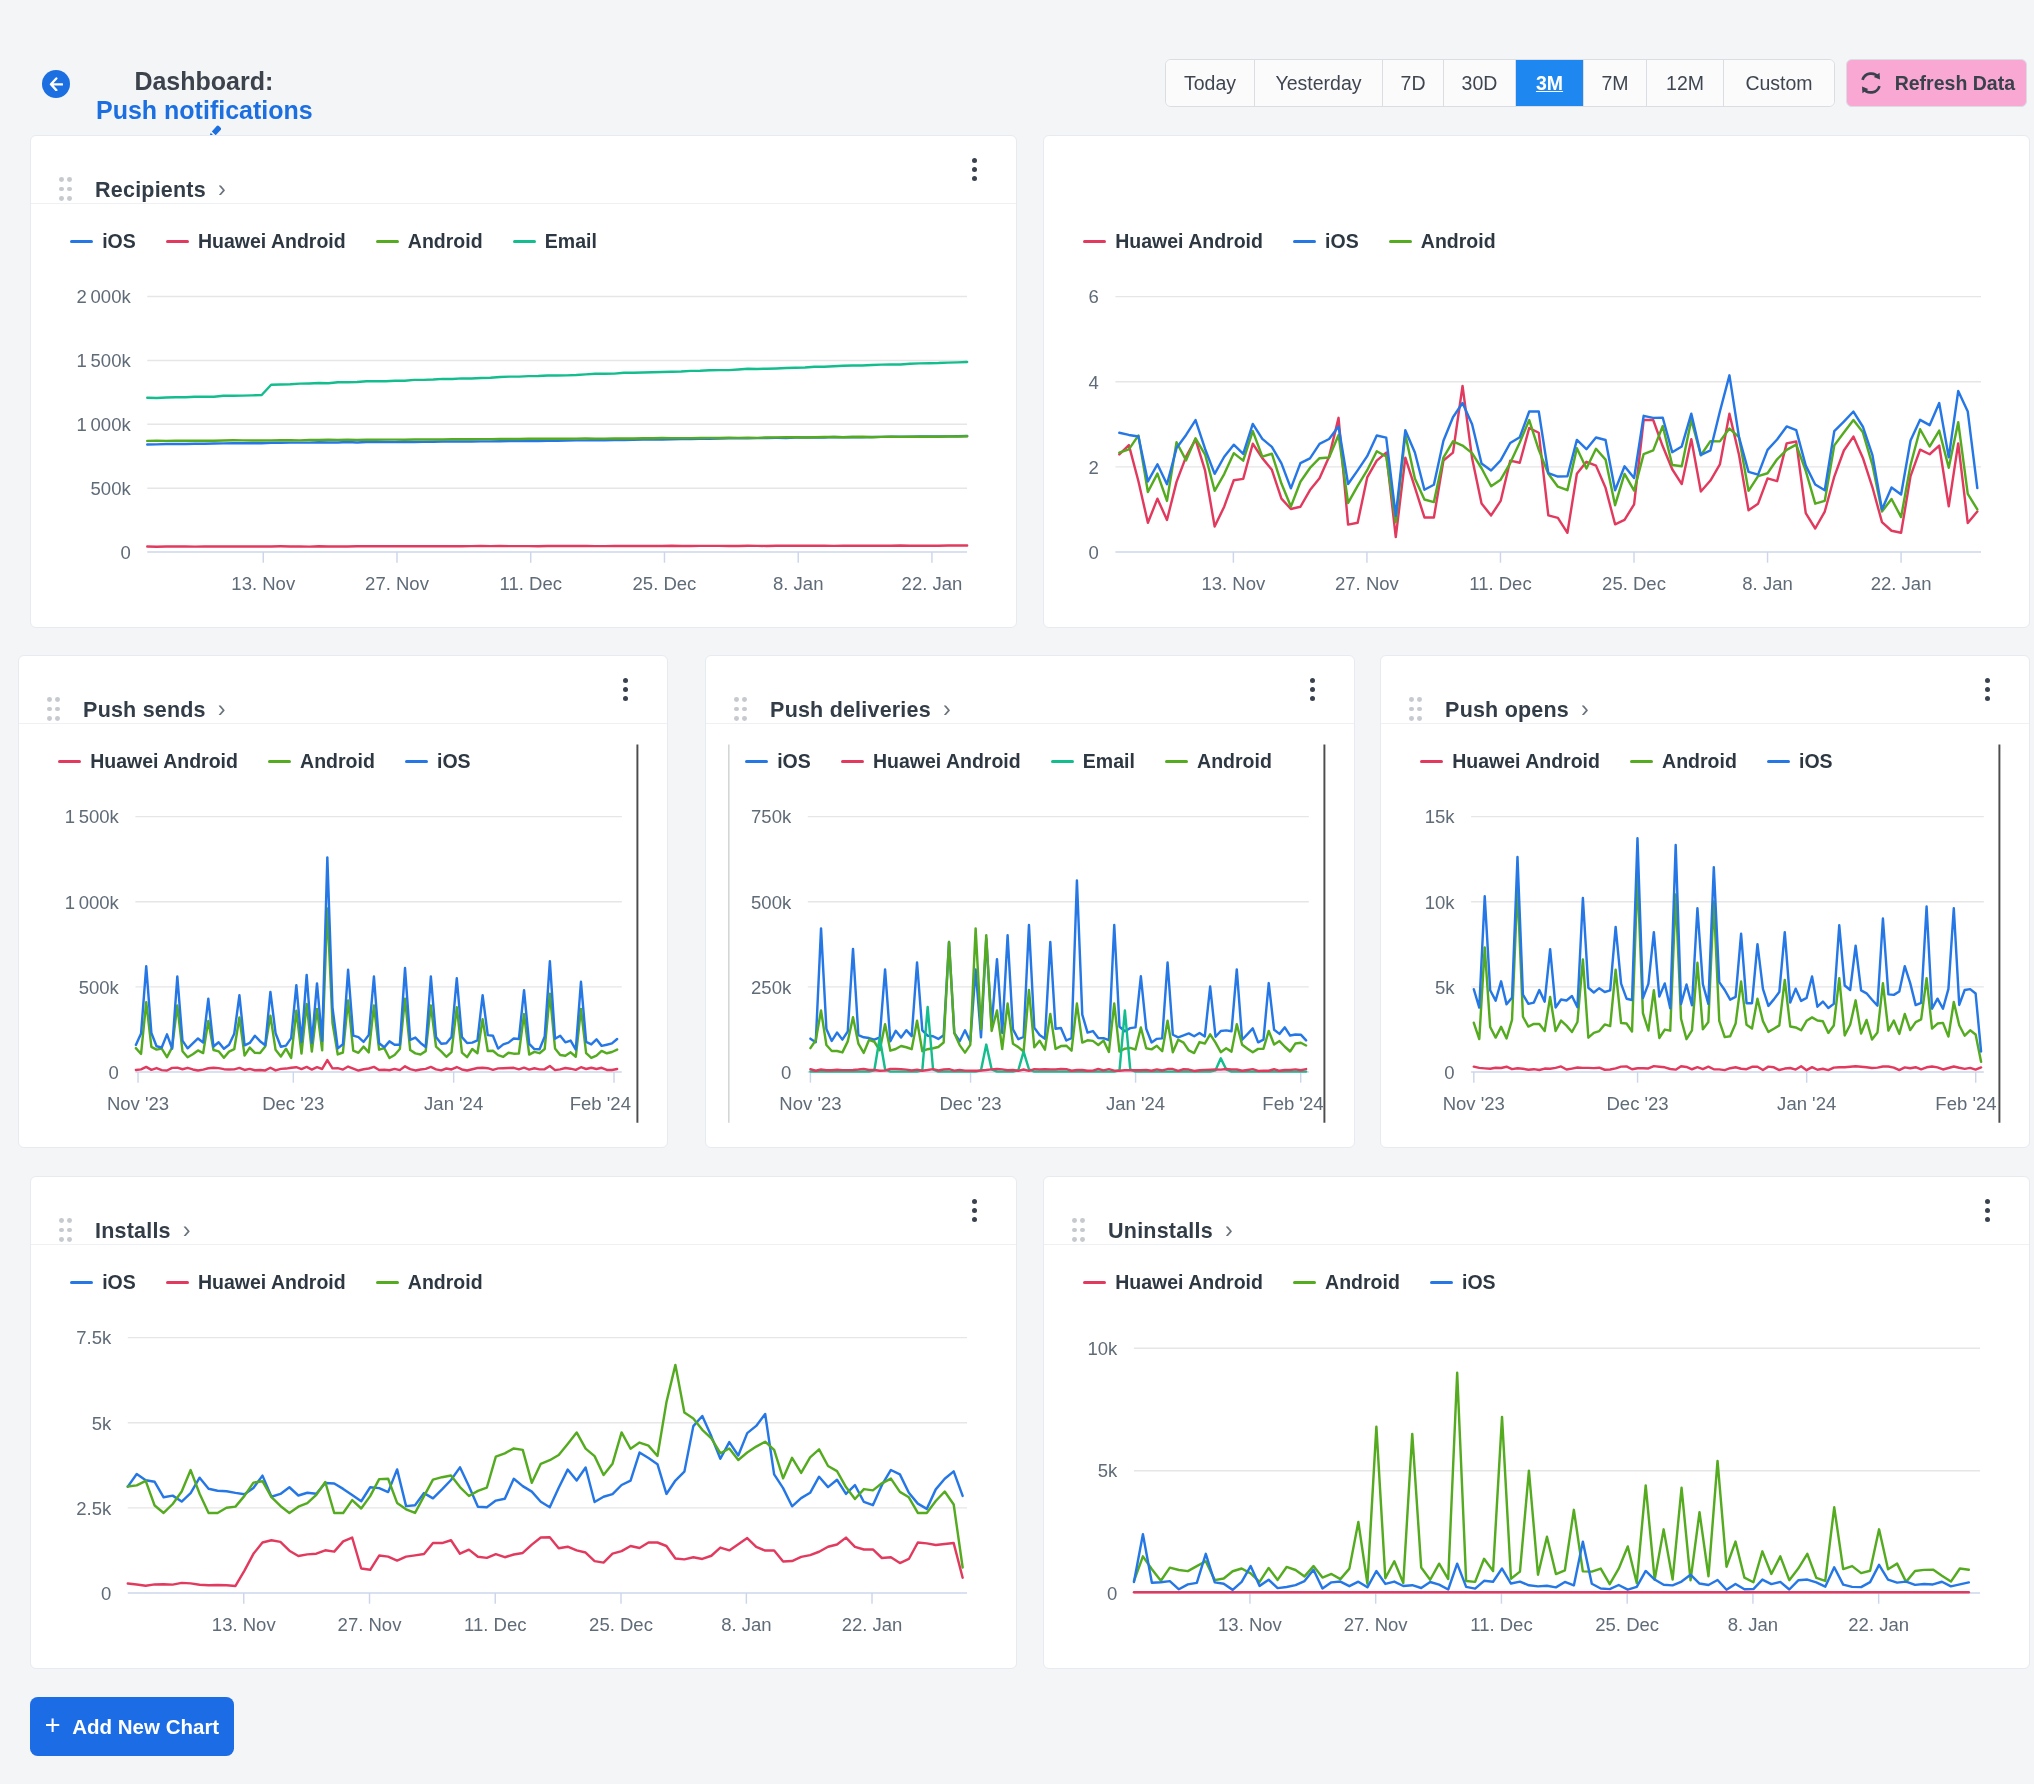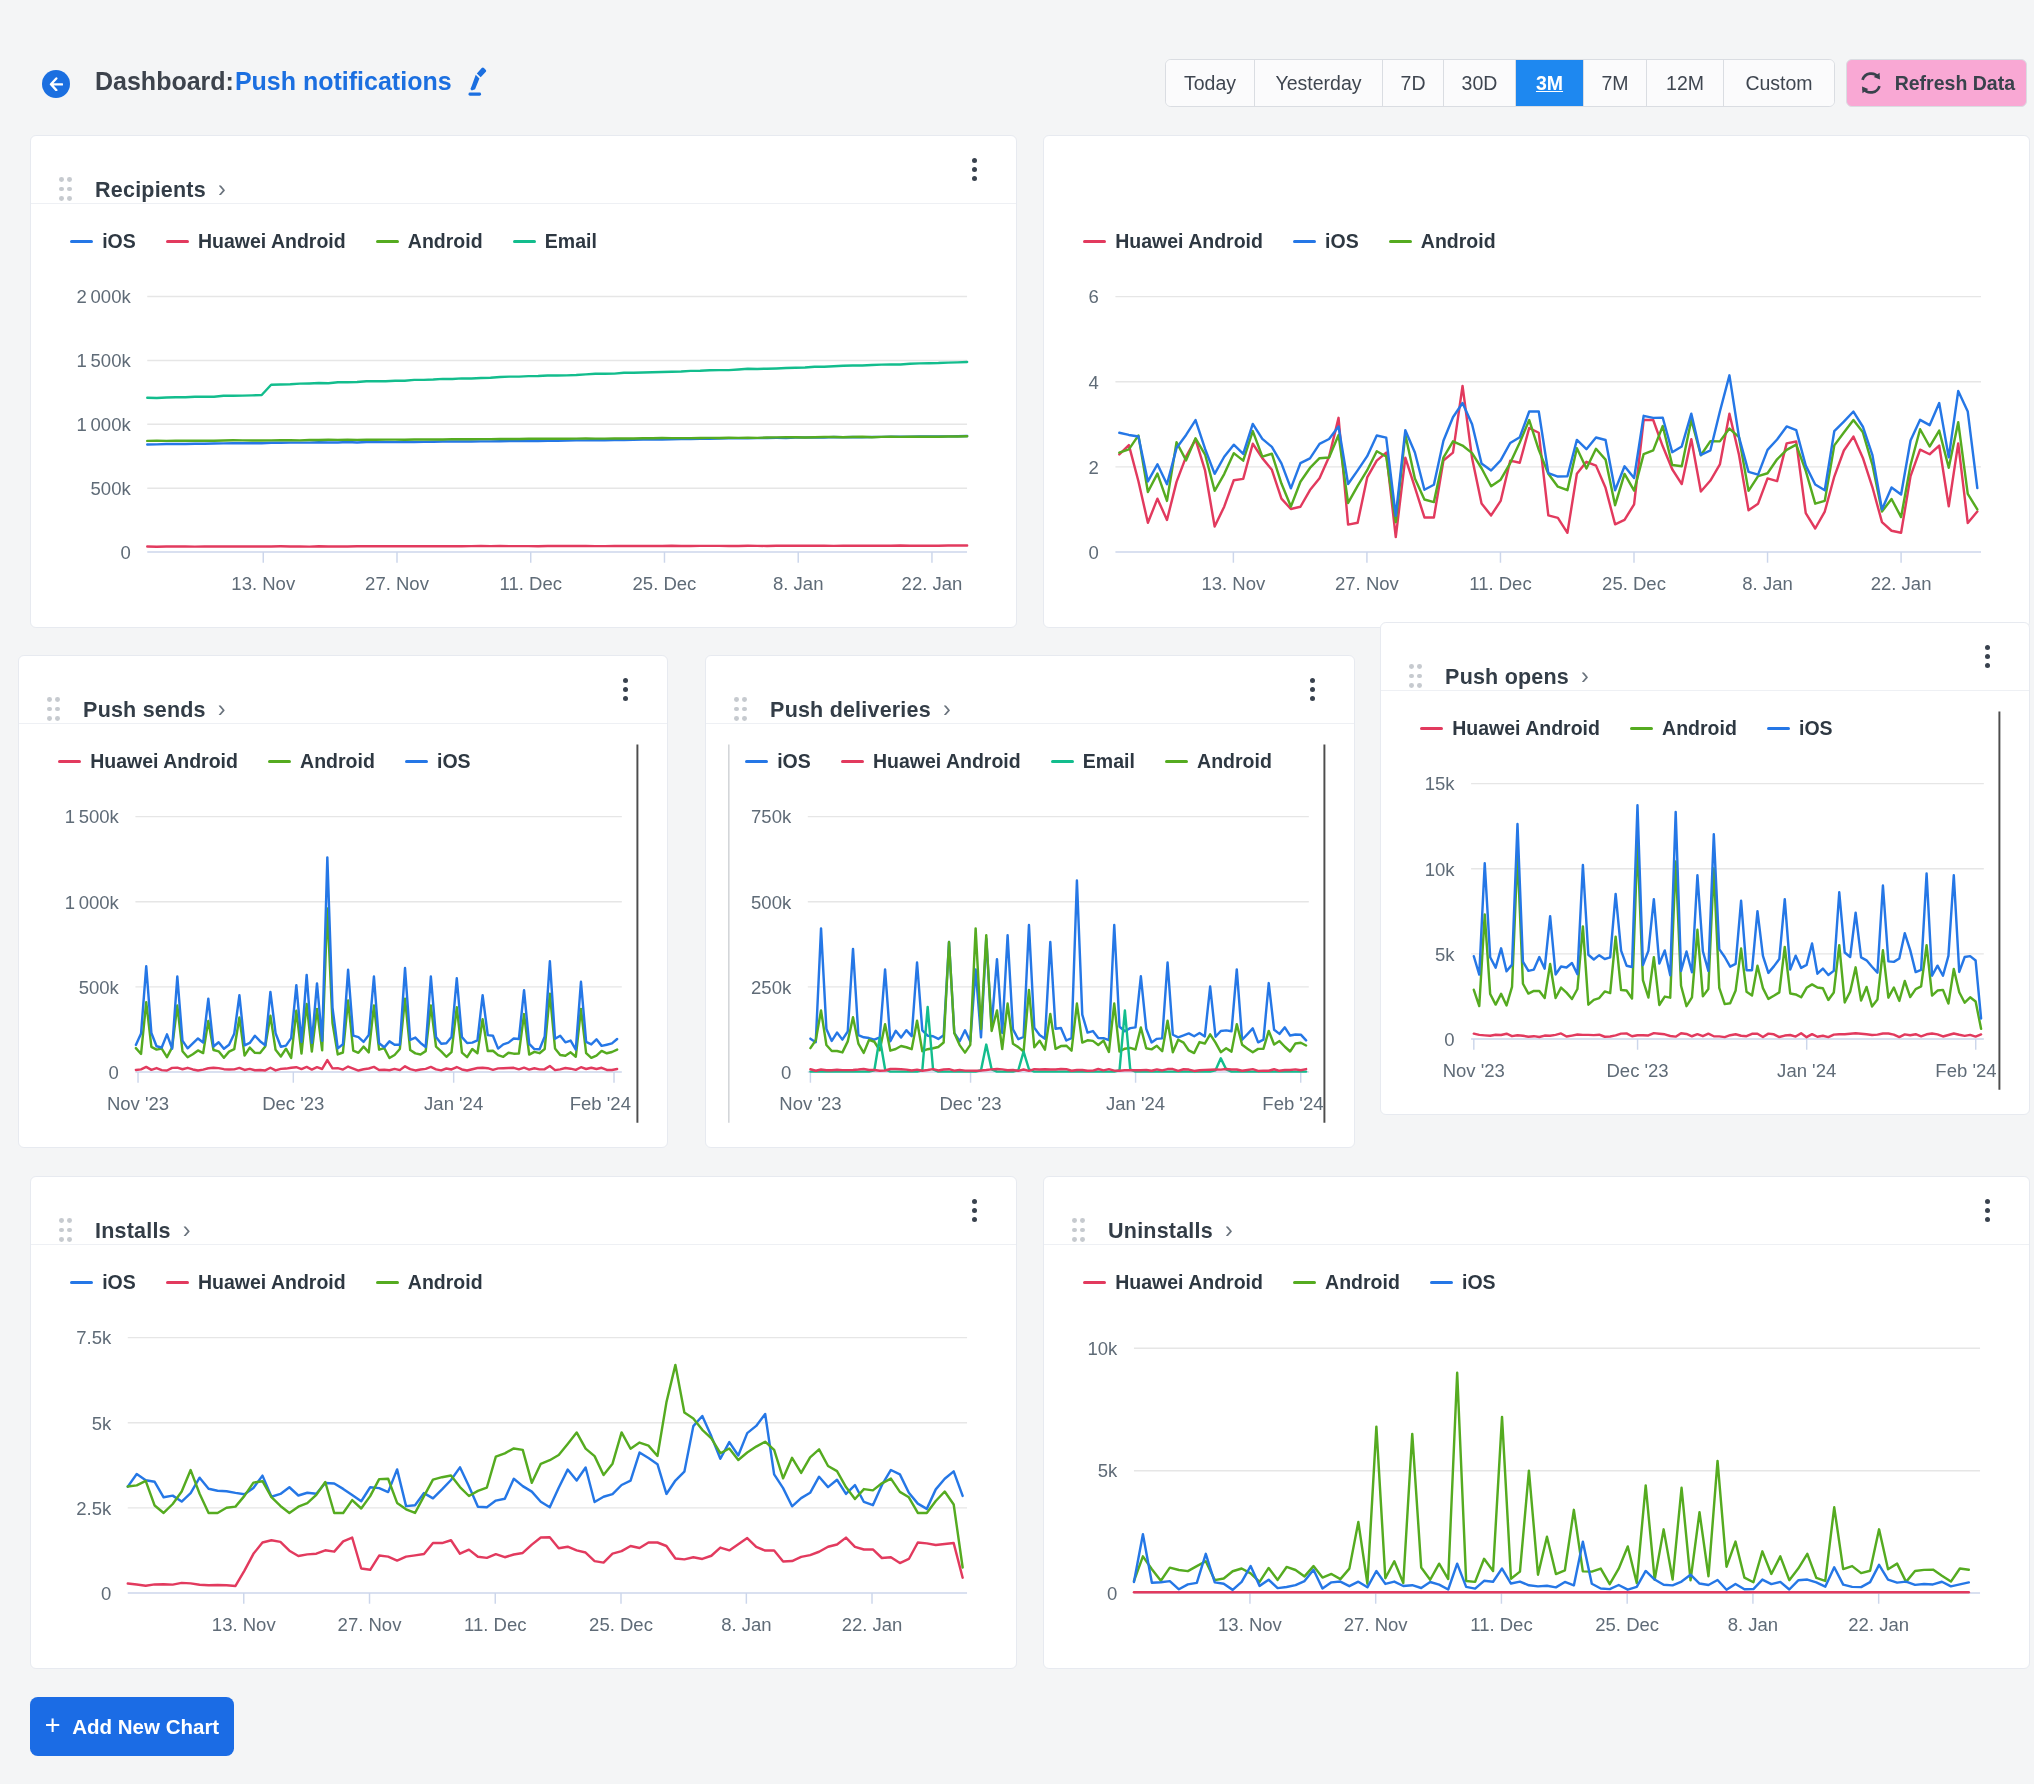--- a/index.html
+++ b/index.html
@@ -2,21 +2,21 @@
 <html><head><meta charset="utf-8">
 <style>
 * { margin:0; padding:0; box-sizing:border-box; }
 html,body { width:2034px; height:1785px; background:#f4f5f6;
   font-family:"Liberation Sans", sans-serif; position:relative; overflow:hidden; }
 
 .back { position:absolute; left:42px; top:70px; width:28px; height:28px; border-radius:50%;
   background:#1b6fe0; color:#fff; display:flex; align-items:center; justify-content:center; }
 .back svg { display:block }
 .htitle { position:absolute; left:95px; top:67px; font-size:25px; font-weight:700; color:#3d434c;
-  display:flex; align-items:center; }
+  display:flex; align-items:center;flex-direction:column; }
 .htitle .blue { color:#1b6fe0; margin-left:1px; }
 .htitle svg { margin-left:13.7px; }
 
 .btngroup { position:absolute; left:1165px; top:59px; height:48px; display:flex;
   border:1px solid #dadde2; border-radius:5.9px; background:#fbfbfc; overflow:hidden; }
 .btngroup .b { display:flex; align-items:center; justify-content:center; height:100%;
   font-size:19.5px; color:#3f4650; border-right:1px solid #dadde2; background:#fbfbfc; }
 .btngroup .b:last-child { border-right:none; }
 .btngroup .sel { background:#1e88f0; color:#fff; font-weight:700;text-decoration:underline; }
 .refresh { position:absolute; left:1846px; top:59px; width:181px; height:48px;
@@ -258,21 +258,21 @@
         <text x="601.7" y="396" text-anchor="middle" class="xl">Feb '24</text>
         <polyline points="106.7,322.8 112.2,326.4 117.6,209.7 123.1,312.8 128.6,325.1 134.0,316.6 139.5,323.8 145.0,315.5 150.4,230.7 155.9,319.1 161.4,321.4 166.8,322.2 172.3,323.9 177.8,321.6 183.3,251.8 188.7,325.4 194.2,314.8 199.7,321.7 205.1,314.1 210.6,320.2 216.1,244.7 221.5,314.4 227.0,319.8 232.5,320.3 237.9,323.1 243.4,319.4 248.9,223.7 254.3,316.9 259.8,325.4 265.3,314.2 270.7,325.7 276.2,251.8 281.7,321.5 287.1,220.2 292.6,309.7 298.1,241.2 303.5,317.0 309.0,216.7 314.5,313.3 320.0,323.4 325.4,321.1 330.9,206.2 336.4,311.7 341.8,319.1 347.3,322.9 352.8,223.7 358.2,312.7 363.7,311.8 369.2,324.7 374.6,322.3 380.1,160.6 385.6,298.1 391.0,316.6 396.5,315.0 402.0,322.2 407.4,322.3 412.9,324.4 418.4,206.2 423.8,310.6 429.3,315.2 434.8,312.0 440.2,311.2 445.7,258.8 451.2,312.6 456.7,326.7 462.1,323.0 467.6,322.5 473.1,244.7 478.5,318.8 484.0,321.5 489.5,319.5 494.9,317.4 500.4,320.3 505.9,317.0 511.3,320.5 516.8,269.3 522.3,320.8 527.7,314.9 533.2,314.3 538.7,315.2 544.1,251.8 549.6,323.9 555.1,318.1 560.5,312.2 566.0,326.6 571.5,323.8 576.9,265.8 582.4,313.7 587.9,317.9 593.4,311.2 598.8,319.6 604.3,318.5 609.8,318.7 615.2,324.6" fill="none" stroke="#2577e6" stroke-width="2.5" stroke-linejoin="round" stroke-linecap="round"></polyline>
         <polyline points="106.7,332.5 112.2,324.4 117.6,293.9 123.1,329.3 128.6,335.5 134.0,335.5 139.5,336.9 145.0,325.6 150.4,300.9 155.9,327.8 161.4,337.4 166.8,324.1 172.3,326.0 177.8,334.7 183.3,307.9 188.7,335.1 194.2,333.4 199.7,330.3 205.1,331.6 210.6,333.6 216.1,304.4 221.5,335.7 227.0,333.6 232.5,332.6 237.9,331.3 243.4,326.7 248.9,223.7 254.3,317.0 259.8,329.4 265.3,337.1 270.7,329.2 276.2,209.7 281.7,312.8 287.1,216.7 292.6,314.9 298.1,293.9 303.5,333.4 309.0,286.8 314.5,328.1 320.0,331.5 325.4,336.0 330.9,272.8 336.4,331.7 341.8,324.9 347.3,334.1 352.8,297.4 358.2,333.3 363.7,330.4 369.2,330.0 374.6,335.1 380.1,286.8 385.6,326.8 391.0,324.5 396.5,325.1 402.0,329.3 407.4,324.8 412.9,336.5 418.4,286.8 423.8,336.0 429.3,333.1 434.8,332.3 440.2,333.9 445.7,311.4 451.2,332.7 456.7,333.8 462.1,330.1 467.6,335.7 473.1,304.4 478.5,336.7 484.0,323.9 489.5,326.9 494.9,334.9 500.4,337.6 505.9,326.3 511.3,327.8 516.8,318.4 522.3,326.9 527.7,336.7 533.2,332.7 538.7,336.1 544.1,307.9 549.6,329.0 555.1,333.1 560.5,336.8 566.0,333.3 571.5,333.1 576.9,314.9 582.4,328.8 587.9,325.3 593.4,331.1 598.8,336.0 604.3,327.7 609.8,327.0 615.2,329.8" fill="none" stroke="#55ab20" stroke-width="2.5" stroke-linejoin="round" stroke-linecap="round"></polyline>
         <polyline points="106.7,356.6 112.2,356.6 117.6,356.6 123.1,356.6 128.6,356.6 134.0,356.6 139.5,356.6 145.0,356.6 150.4,356.6 155.9,356.6 161.4,356.6 166.8,356.6 172.3,355.2 177.8,321.9 183.3,354.2 188.7,356.6 194.2,356.6 199.7,356.6 205.1,356.6 210.6,356.6 216.1,356.6 221.5,355.2 227.0,290.3 232.5,354.2 237.9,356.6 243.4,356.6 248.9,356.6 254.3,356.6 259.8,356.6 265.3,356.6 270.7,356.6 276.2,356.6 281.7,355.2 287.1,328.9 292.6,354.2 298.1,356.6 303.5,356.6 309.0,356.6 314.5,356.6 320.0,355.2 325.4,336.0 330.9,354.2 336.4,356.6 341.8,356.6 347.3,356.6 352.8,356.6 358.2,356.6 363.7,356.6 369.2,356.6 374.6,356.6 380.1,356.6 385.6,356.6 391.0,356.6 396.5,356.6 402.0,356.6 407.4,356.6 412.9,356.6 418.4,356.6 423.8,355.2 429.3,293.9 434.8,354.2 440.2,356.6 445.7,356.6 451.2,356.6 456.7,356.6 462.1,356.6 467.6,356.6 473.1,356.6 478.5,356.6 484.0,356.6 489.5,356.6 494.9,356.6 500.4,356.6 505.9,356.6 511.3,356.6 516.8,356.6 522.3,355.2 527.7,343.0 533.2,354.2 538.7,356.6 544.1,356.6 549.6,356.6 555.1,356.6 560.5,356.6 566.0,356.6 571.5,356.6 576.9,356.6 582.4,356.6 587.9,356.6 593.4,356.6 598.8,356.6 604.3,356.6 609.8,356.6 615.2,356.6" fill="none" stroke="#13bd8d" stroke-width="2.5" stroke-linejoin="round" stroke-linecap="round"></polyline>
         <polyline points="106.7,354.2 112.2,355.7 117.6,354.4 123.1,355.2 128.6,355.2 134.0,354.7 139.5,355.1 145.0,355.1 150.4,354.9 155.9,354.5 161.4,353.9 166.8,355.0 172.3,355.0 177.8,355.7 183.3,355.5 188.7,353.9 194.2,354.0 199.7,354.1 205.1,354.6 210.6,355.5 216.1,354.6 221.5,355.7 227.0,355.0 232.5,354.1 237.9,355.4 243.4,354.5 248.9,354.1 254.3,355.6 259.8,354.8 265.3,355.6 270.7,355.6 276.2,355.7 281.7,355.5 287.1,355.0 292.6,354.3 298.1,353.9 303.5,354.3 309.0,355.2 314.5,354.9 320.0,355.8 325.4,354.5 330.9,355.8 336.4,354.1 341.8,354.4 347.3,354.2 352.8,354.5 358.2,354.5 363.7,354.0 369.2,354.1 374.6,355.7 380.1,355.0 385.6,354.9 391.0,355.7 396.5,355.6 402.0,353.9 407.4,355.4 412.9,354.1 418.4,355.6 423.8,355.7 429.3,355.3 434.8,355.3 440.2,355.1 445.7,355.3 451.2,354.8 456.7,355.7 462.1,354.3 467.6,355.4 473.1,354.0 478.5,354.0 484.0,355.9 489.5,354.2 494.9,354.5 500.4,355.9 505.9,355.3 511.3,354.8 516.8,354.7 522.3,354.5 527.7,354.6 533.2,354.0 538.7,354.4 544.1,354.4 549.6,355.7 555.1,354.9 560.5,354.1 566.0,355.9 571.5,355.6 576.9,355.7 582.4,354.2 587.9,355.8 593.4,354.9 598.8,354.9 604.3,354.3 609.8,355.2 615.2,354.0" fill="none" stroke="#e23a5e" stroke-width="2.5" stroke-linejoin="round" stroke-linecap="round"></polyline>
         <line x1="634" y1="21" x2="634" y2="409" stroke="#4d4d4d" stroke-width="2"></line>
         <line x1="23" y1="21" x2="23" y2="409" stroke="#cfd2d6" stroke-width="1.5"></line>
       </svg>
     </div>
   </div>
-<div class="card" style="left:1380px;top:622px;width:650px;height:493px">
+<div class="card" style="left:1380px;top:655px;width:650px;height:493px">
     <div class="chead">
       <div class="drag">
         <i></i>
         <i></i>
         <i></i>
         <i></i>
         <i></i>
         <i></i>
       </div>
       <div class="ctitle">Push opens <span class="chev">›</span></div>

